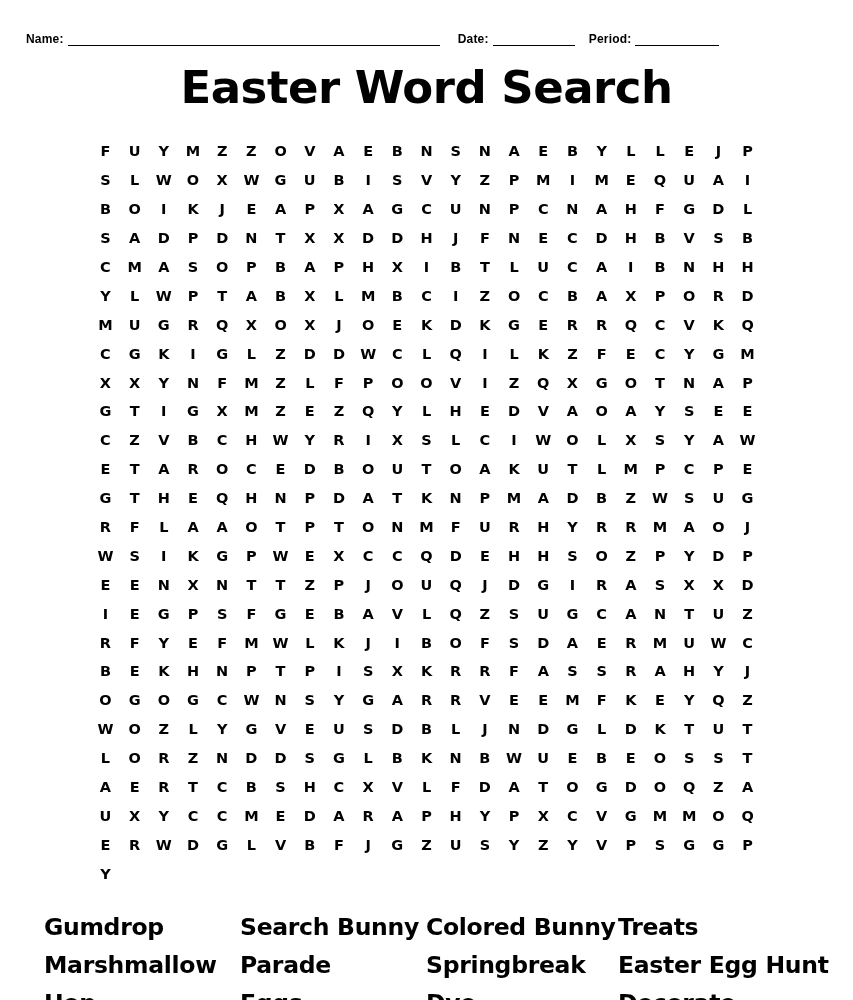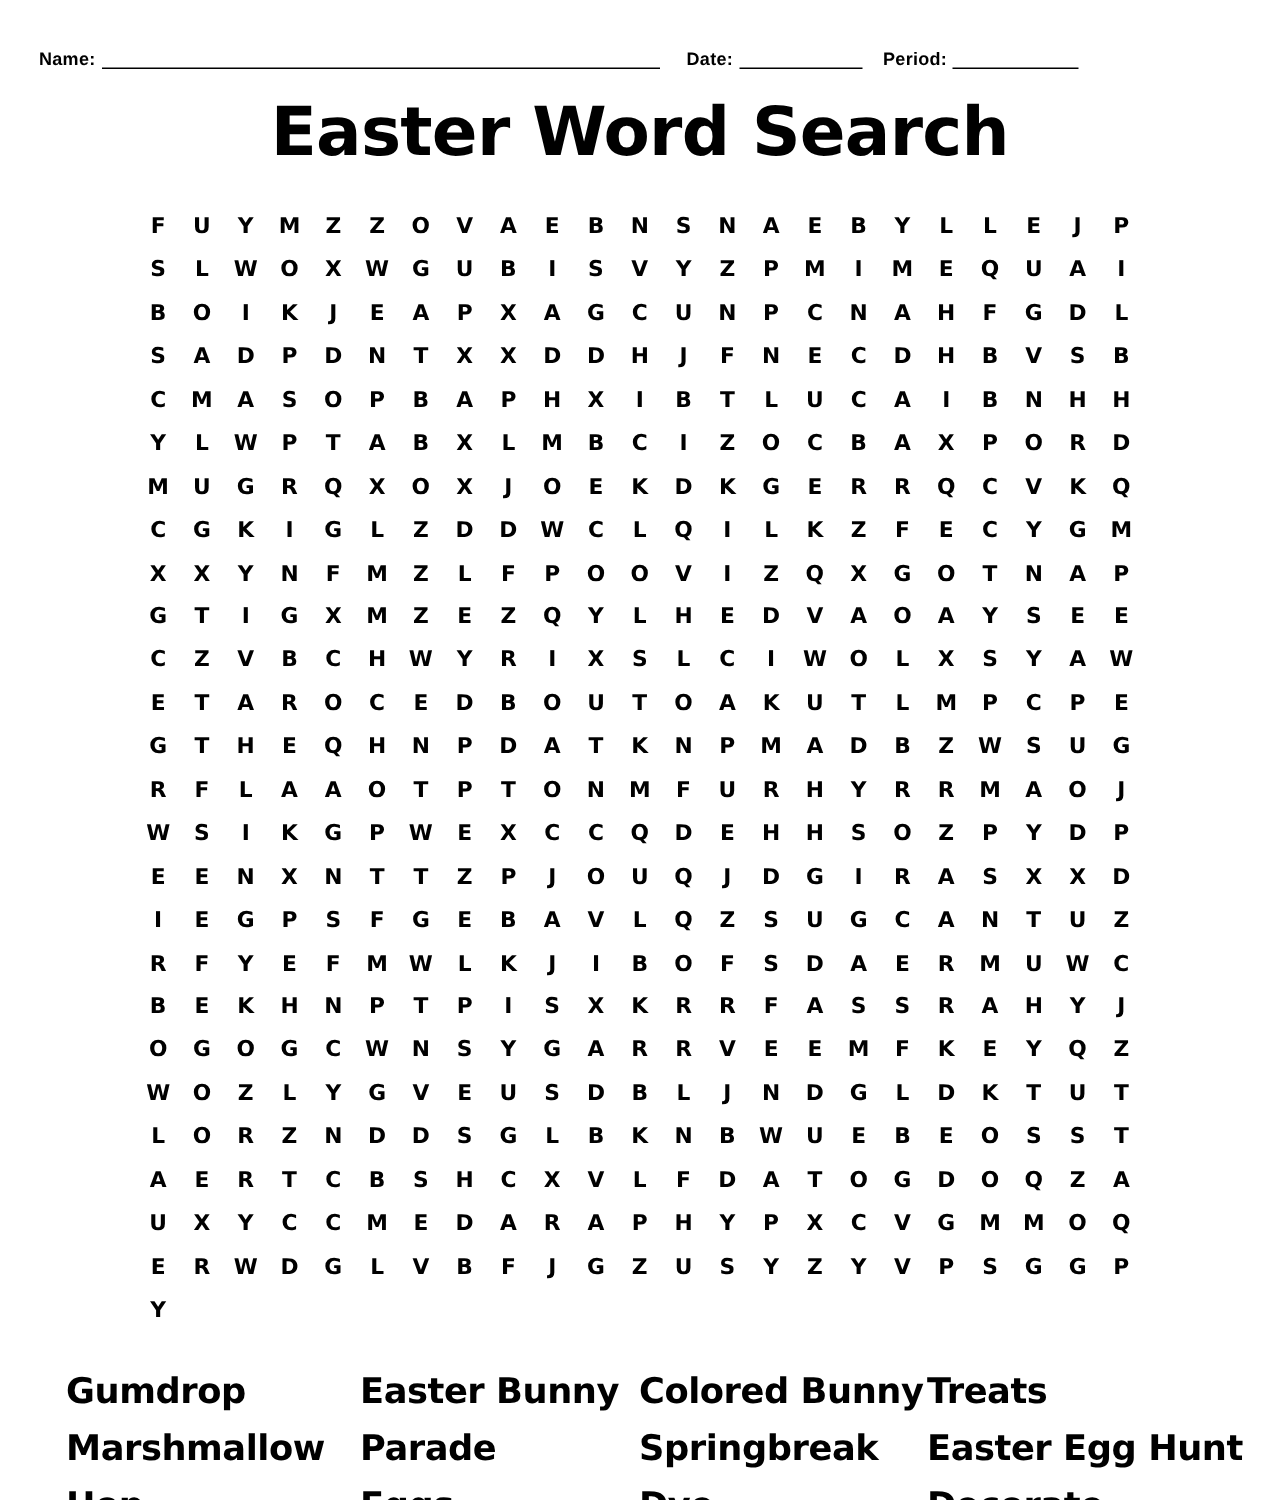--- a/index.html
+++ b/index.html
@@ -702,21 +702,21 @@
         <span class="cell">S</span>
         <span class="cell">G</span>
         <span class="cell">G</span>
         <span class="cell">P</span>
         <span class="cell">Y</span>
       </div>
   </div>
 
   <div class="words" id="words">
       <div class="word">Gumdrop</div>
-      <div class="word">Easter Bunny</div>
+      <div class="word">Search Bunny</div>
       <div class="word">Colored Bunny</div>
       <div class="word">Treats</div>
       <div class="word">Marshmallow</div>
       <div class="word">Parade</div>
       <div class="word">Springbreak</div>
       <div class="word">Easter Egg Hunt</div>
       <div class="word">Hop</div>
       <div class="word">Eggs</div>
       <div class="word">Dye</div>
       <div class="word">Decorate</div>

